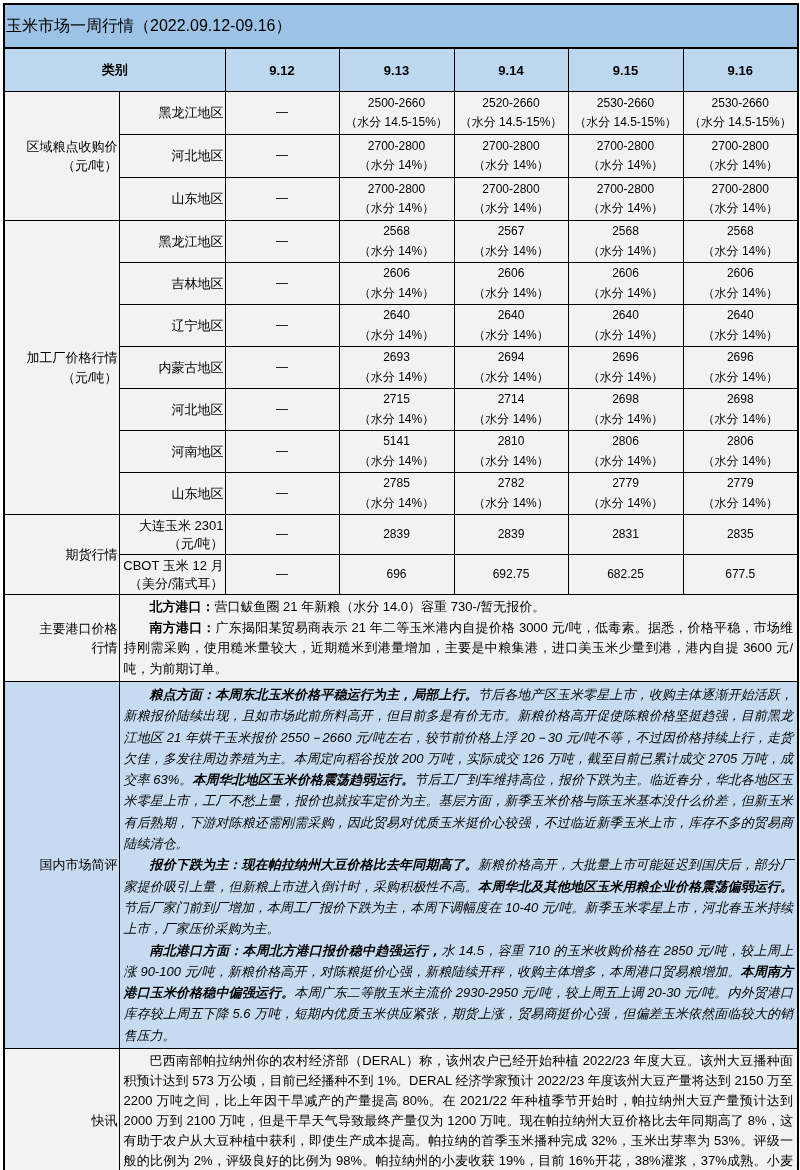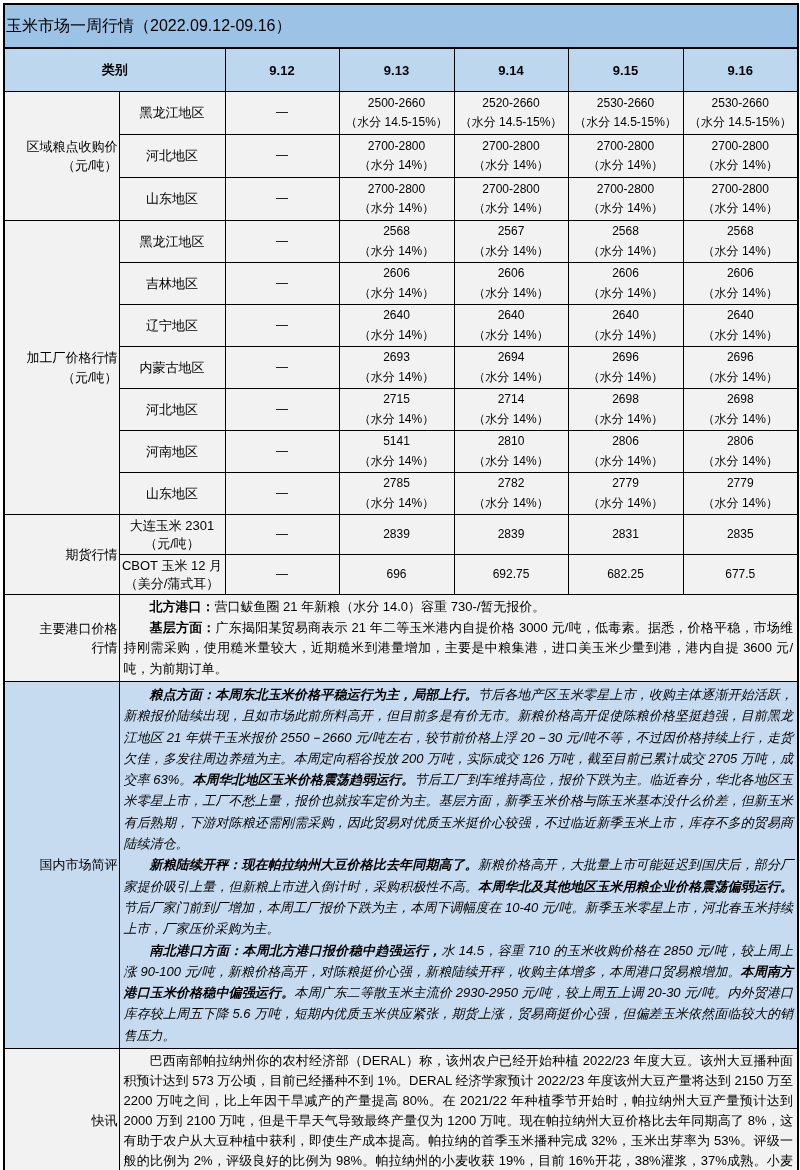--- a/index.html
+++ b/index.html
@@ -2,21 +2,21 @@
 <html><head>
 <meta charset="utf-8">
 <style>
   html,body{margin:0;padding:0;background:#fff;}
   body{width:800px;height:1170px;font-family:"Liberation Sans","DejaVu Sans",sans-serif;color:#000;}
   table{border-collapse:collapse;table-layout:fixed;width:794px;margin:3px 0 0 3px;border:2px solid #000;}
   td,th{border:1px solid #000;overflow:hidden;vertical-align:middle;}
   tr.r-title td{background:#9CC2E5;font-weight:normal;font-size:16px;height:40px;border-bottom:2px solid #000;}
   tr.r-head th{background:#BDD7EE;font-weight:bold;font-size:13px;height:40px;text-align:center;}
   td.lab{background:#F2F2F2;font-weight:normal;font-size:13px;text-align:right;line-height:1.5;}
-  td.reg{background:#F2F2F2;font-size:13px;text-align:center;}
+  td.reg{background:#F2F2F2;font-size:13px;text-align:right;}
   td.val{background:#F2F2F2;font-size:12px;text-align:center;line-height:1.6;}
   tr.r-reg{height:43px;}
   tr.r-fac{height:42px;}
   tr.r-fut{height:40px;}
   td.textcell{background:#F2F2F2;font-size:13px;text-align:justify;padding:2px 4px;line-height:20.5px;}
   td.textcell p{margin:0;text-indent:2em;}
   tr.r-ports{height:84px;}
   tr.r-review{height:323px;}
   tr.r-review td{background:#C6DBF0;}
   tr.r-review td.textcell{line-height:21.3px;font-style:italic;}
@@ -317,29 +317,29 @@
     <td class="val"><span>677.5</span></td>
   </tr>
 
   <tr class="r-ports">
     <td class="lab">
       <span class="ln">主要港口价格</span>
       <span class="ln">行情</span>
     </td>
     <td class="textcell" colspan="6">
       <p><b>北方港口：</b><span>营口鲅鱼圈 21 年新粮（水分 14.0）容重 730-/暂无报价。</span></p>
-      <p><b>基层方面：</b><span>广东揭阳某贸易商表示 21 年二等玉米港内自提价格 3000 元/吨，低毒素。据悉，价格平稳，市场维持刚需采购，使用糙米量较大，近期糙米到港量增加，主要是中粮集港，进口美玉米少量到港，港内自提 3600 元/吨，为前期订单。</span></p>
+      <p><b>南方港口：</b><span>广东揭阳某贸易商表示 21 年二等玉米港内自提价格 3000 元/吨，低毒素。据悉，价格平稳，市场维持刚需采购，使用糙米量较大，近期糙米到港量增加，主要是中粮集港，进口美玉米少量到港，港内自提 3600 元/吨，为前期订单。</span></p>
     </td>
   </tr>
 
   <tr class="r-review">
     <td class="lab">国内市场简评</td>
     <td class="textcell" colspan="6">
       <p><b>粮点方面：</b><b>本周东北玉米价格平稳运行为主，局部上行。</b><span>节后各地产区玉米零星上市，收购主体逐渐开始活跃，新粮报价陆续出现，且如市场此前所料高开，但目前多是有价无市。新粮价格高开促使陈粮价格坚挺趋强，目前黑龙江地区 21 年烘干玉米报价 2550－2660 元/吨左右，较节前价格上浮 20－30 元/吨不等，不过因价格持续上行，走货欠佳，多发往周边养殖为主。本周定向稻谷投放 200 万吨，实际成交 126 万吨，截至目前已累计成交 2705 万吨，成交率 63%。</span><b>本周华北地区玉米价格震荡趋弱运行。</b><span>节后工厂到车维持高位，报价下跌为主。临近春分，华北各地区玉米零星上市，工厂不愁上量，报价也就按车定价为主。基层方面，新季玉米价格与陈玉米基本没什么价差，但新玉米有后熟期，下游对陈粮还需刚需采购，因此贸易对优质玉米挺价心较强，不过临近新季玉米上市，库存不多的贸易商陆续清仓。</span></p>
-      <p><b>新粮陆续开秤：</b><b>现在帕拉纳州大豆价格比去年同期高了。</b><span>新粮价格高开，大批量上市可能延迟到国庆后，部分厂家提价吸引上量，但新粮上市进入倒计时，采购积极性不高。</span><b>本周华北及其他地区玉米用粮企业价格震荡偏弱运行。</b><span>节后厂家门前到厂增加，本周工厂报价下跌为主，本周下调幅度在 10-40 元/吨。新季玉米零星上市，河北春玉米持续上市，厂家压价采购为主。</span></p>
+      <p><b>报价下跌为主：</b><b>现在帕拉纳州大豆价格比去年同期高了。</b><span>新粮价格高开，大批量上市可能延迟到国庆后，部分厂家提价吸引上量，但新粮上市进入倒计时，采购积极性不高。</span><b>本周华北及其他地区玉米用粮企业价格震荡偏弱运行。</b><span>节后厂家门前到厂增加，本周工厂报价下跌为主，本周下调幅度在 10-40 元/吨。新季玉米零星上市，河北春玉米持续上市，厂家压价采购为主。</span></p>
       <p><b>南北港口方面：</b><b>本周北方港口报价稳中趋强运行，</b><span>水 14.5，容重 710 的玉米收购价格在 2850 元/吨，较上周上涨 90-100 元/吨，新粮价格高开，对陈粮挺价心强，新粮陆续开秤，收购主体增多，本周港口贸易粮增加。</span><b>本周南方港口玉米价格稳中偏强运行。</b><span>本周广东二等散玉米主流价 2930-2950 元/吨，较上周五上调 20-30 元/吨。内外贸港口库存较上周五下降 5.6 万吨，短期内优质玉米供应紧张，期货上涨，贸易商挺价心强，但偏差玉米依然面临较大的销售压力。</span></p>
     </td>
   </tr>
 
   <tr class="r-news">
     <td class="lab">快讯</td>
     <td class="textcell" colspan="6">
       <p>巴西南部帕拉纳州你的农村经济部（DERAL）称，该州农户已经开始种植 2022/23 年度大豆。该州大豆播种面积预计达到 573 万公顷，目前已经播种不到 1%。DERAL 经济学家预计 2022/23 年度该州大豆产量将达到 2150 万至 2200 万吨之间，比上年因干旱减产的产量提高 80%。在 2021/22 年种植季节开始时，帕拉纳州大豆产量预计达到 2000 万到 2100 万吨，但是干旱天气导致最终产量仅为 1200 万吨。现在帕拉纳州大豆价格比去年同期高了 8%，这有助于农户从大豆种植中获利，即使生产成本提高。帕拉纳的首季玉米播种完成 32%，玉米出芽率为 53%。评级一般的比例为 2%，评级良好的比例为 98%。帕拉纳州的小麦收获 19%，目前 16%开花，38%灌浆，37%成熟。小麦评级差差劣的比例为 3%，评级一般的比例为 19%，评级优良的比例为 78%。</p>
     </td>
   </tr>

